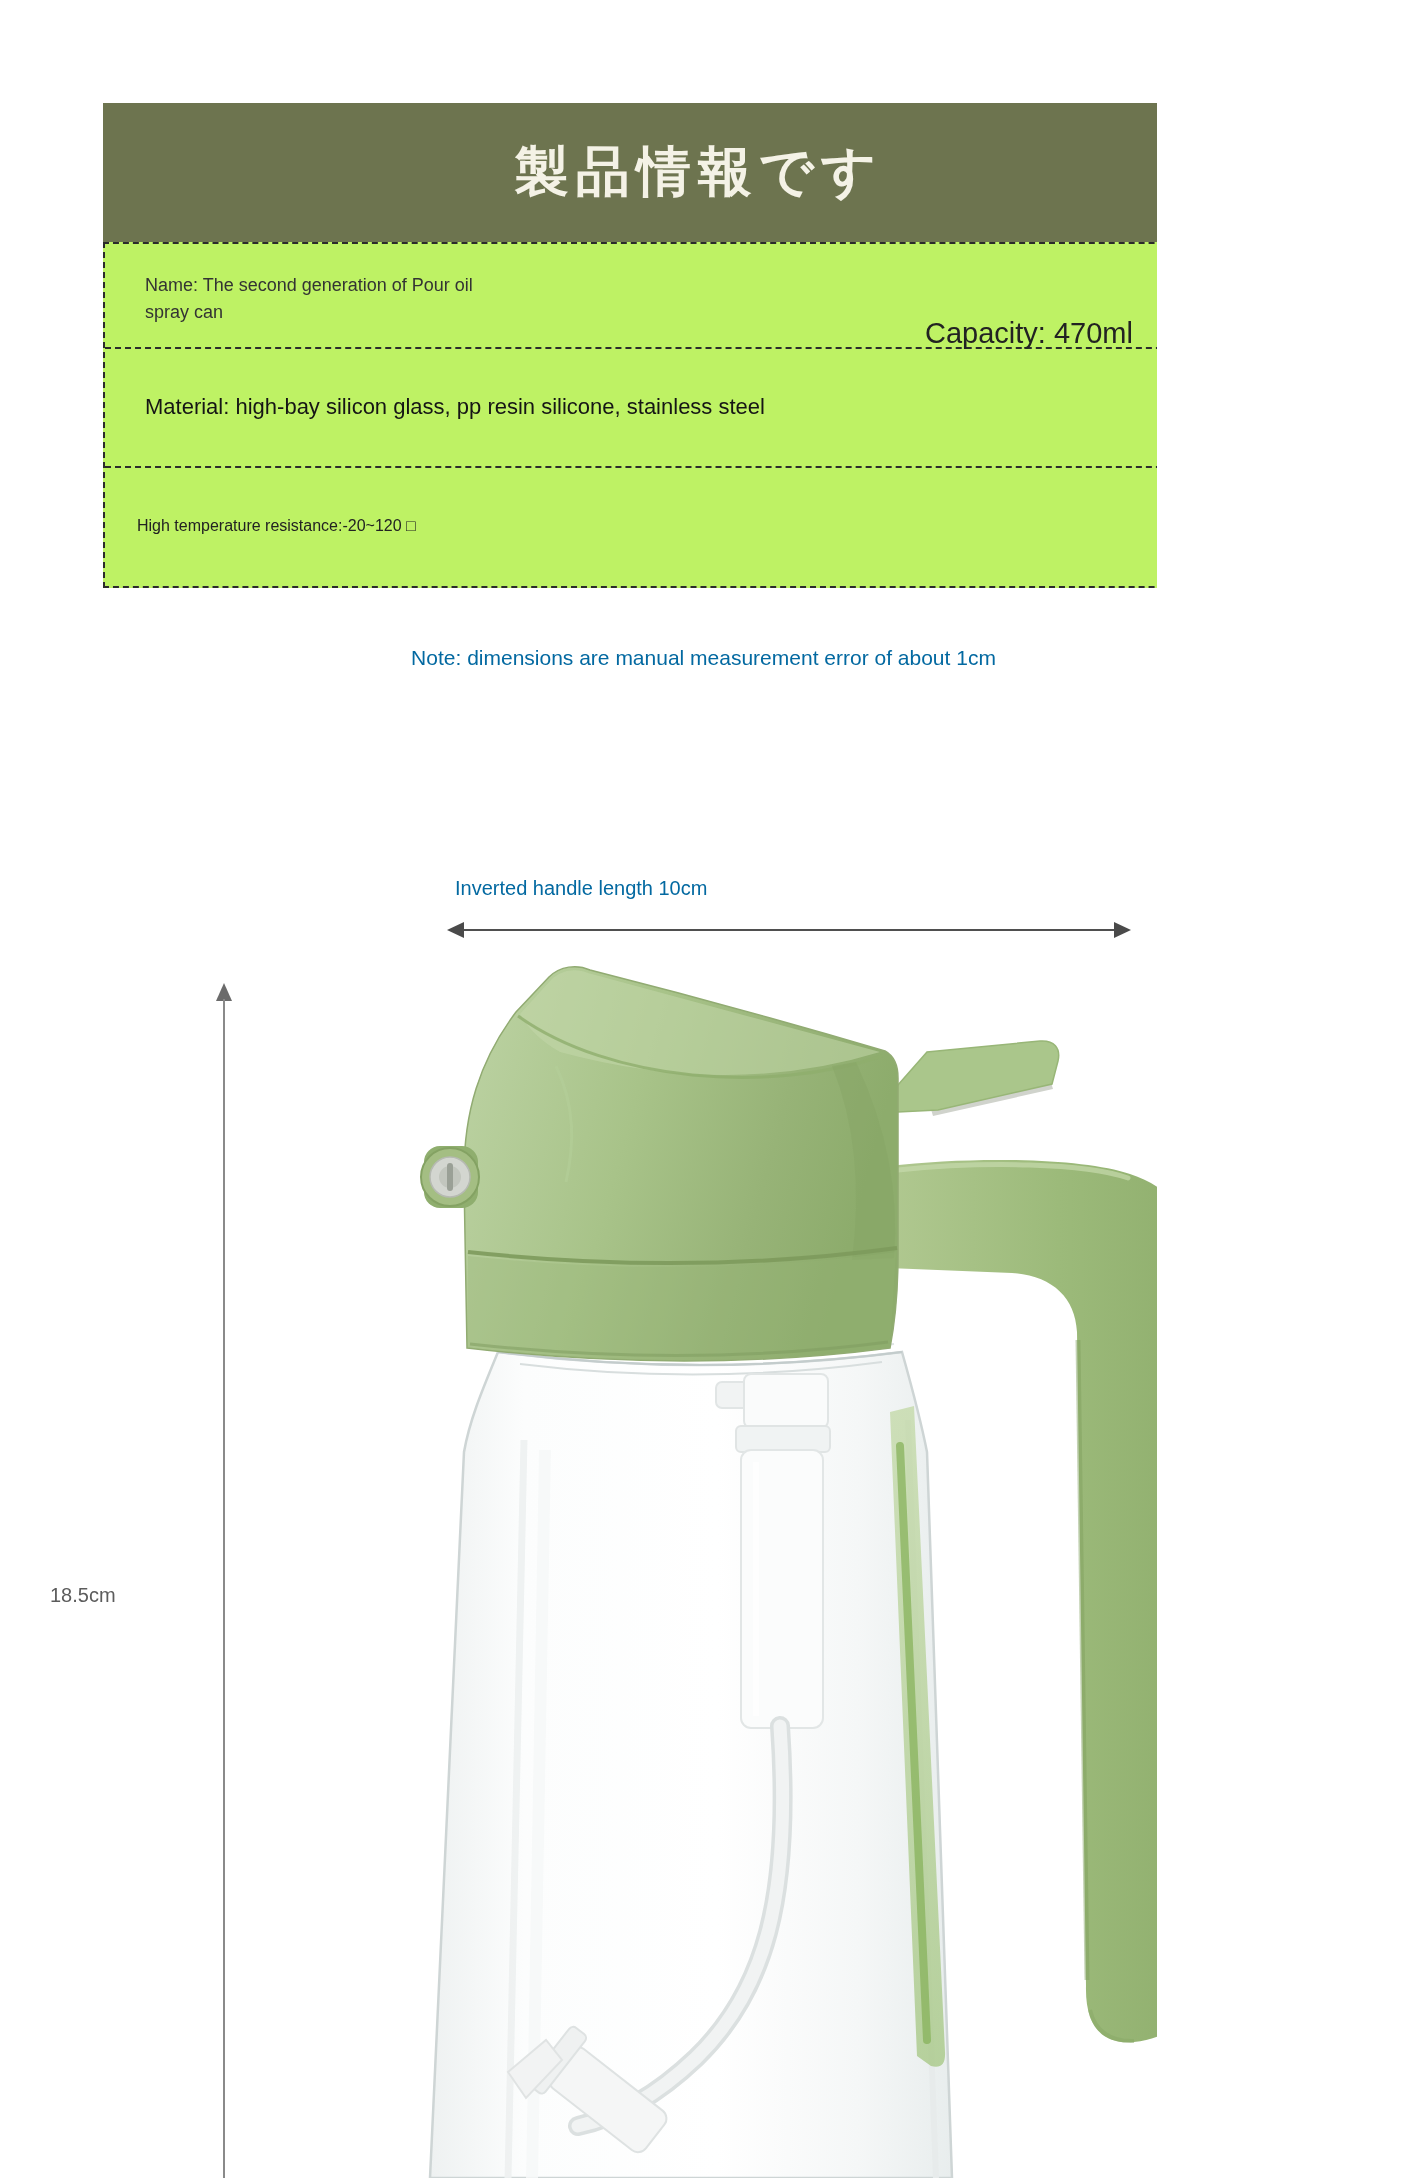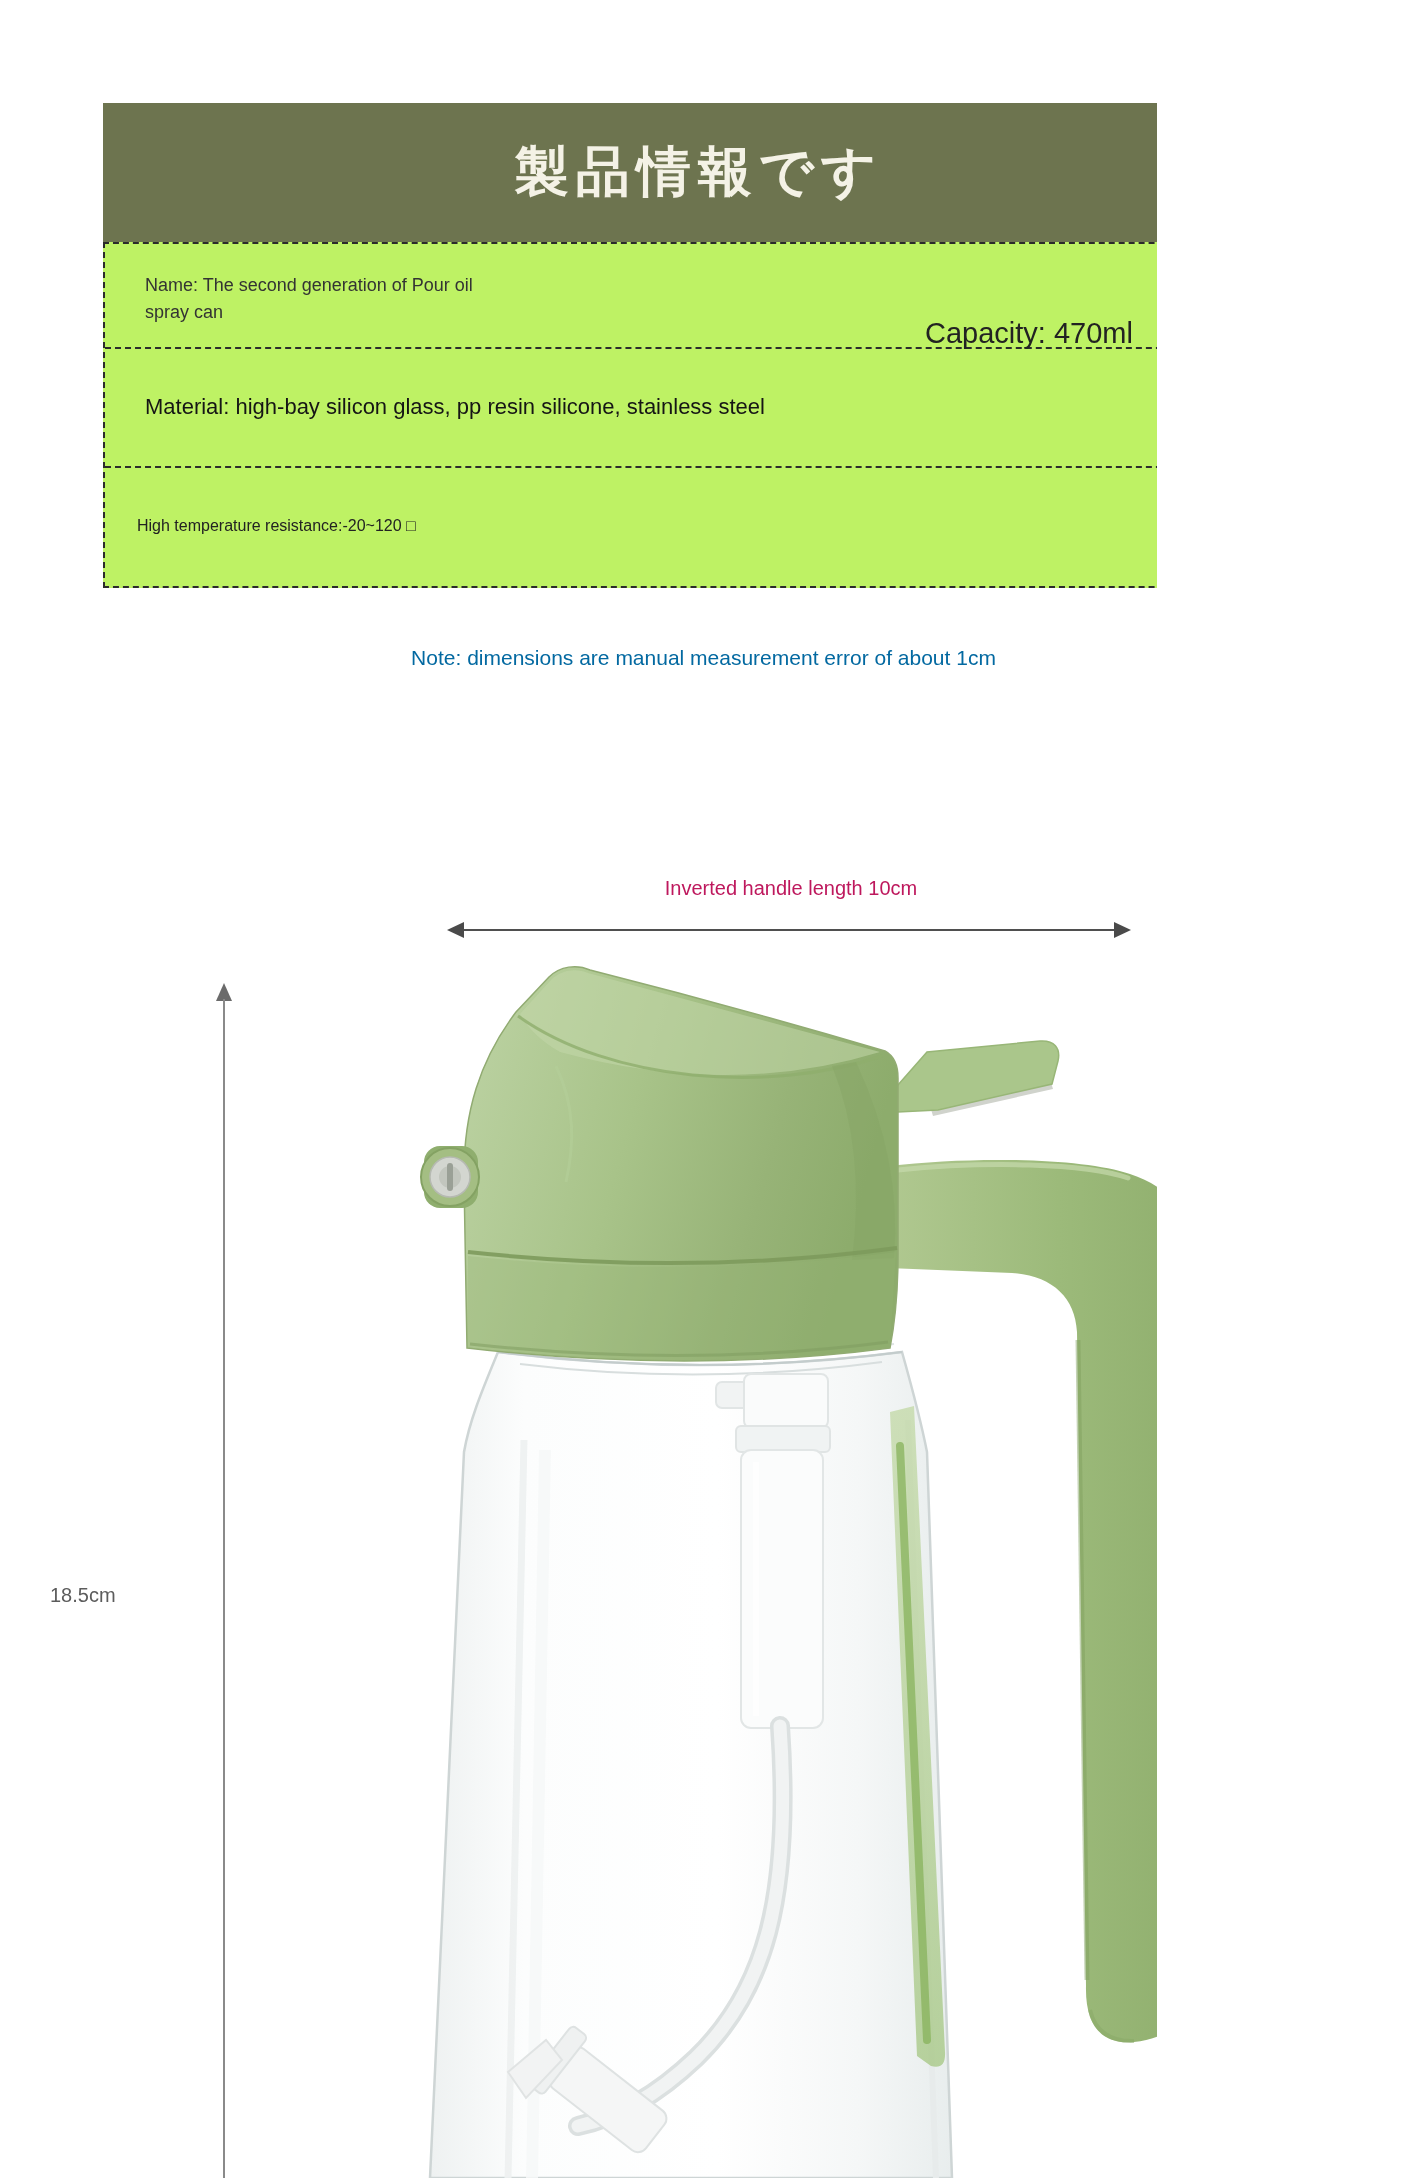--- a/index.html
+++ b/index.html
@@ -21,22 +21,22 @@
              white-space:pre-line;}
   .cell-capacity{position:absolute;left:820px;top:32px;font-size:29px;color:#222222;margin-top:41px;}
   .cell-material{position:absolute;left:40px;top:150px;font-size:22px;color:#151515;}
   .cell-temp{position:absolute;left:32px;top:273px;font-size:16px;color:#222222;}
 
   
   .note{position:absolute;left:0;top:646px;width:1407px;text-align:center;
         font-size:21px;color:#0369a1;}
 
   
-  .dim-h-label{position:absolute;left:455px;top:877px;width:672px;text-align:center;
-               font-size:20px;color:#be185d;}
+  .dim-h-label{position:absolute;left:455px;top:877px;width:672px;text-align:left;
+               font-size:20px;color:#0369a1;}
   .dim-h-line{position:absolute;left:460px;top:929px;width:660px;height:2px;background:#4f4f4f;}
   .dim-h-head-left{position:absolute;left:447px;top:922px;width:0;height:0;
         border-top:8px solid transparent;border-bottom:8px solid transparent;
         border-right:17px solid #4a4a4a;}
   .dim-h-head-right{position:absolute;left:1114px;top:922px;width:0;height:0;
         border-top:8px solid transparent;border-bottom:8px solid transparent;
         border-left:17px solid #4a4a4a;}
   .dim-v-line{position:absolute;left:223px;top:999px;width:2px;height:1179px;background:#8a8a8a;}
   .dim-v-head-up{position:absolute;left:216px;top:983px;width:0;height:0;
         border-left:8px solid transparent;border-right:8px solid transparent;

